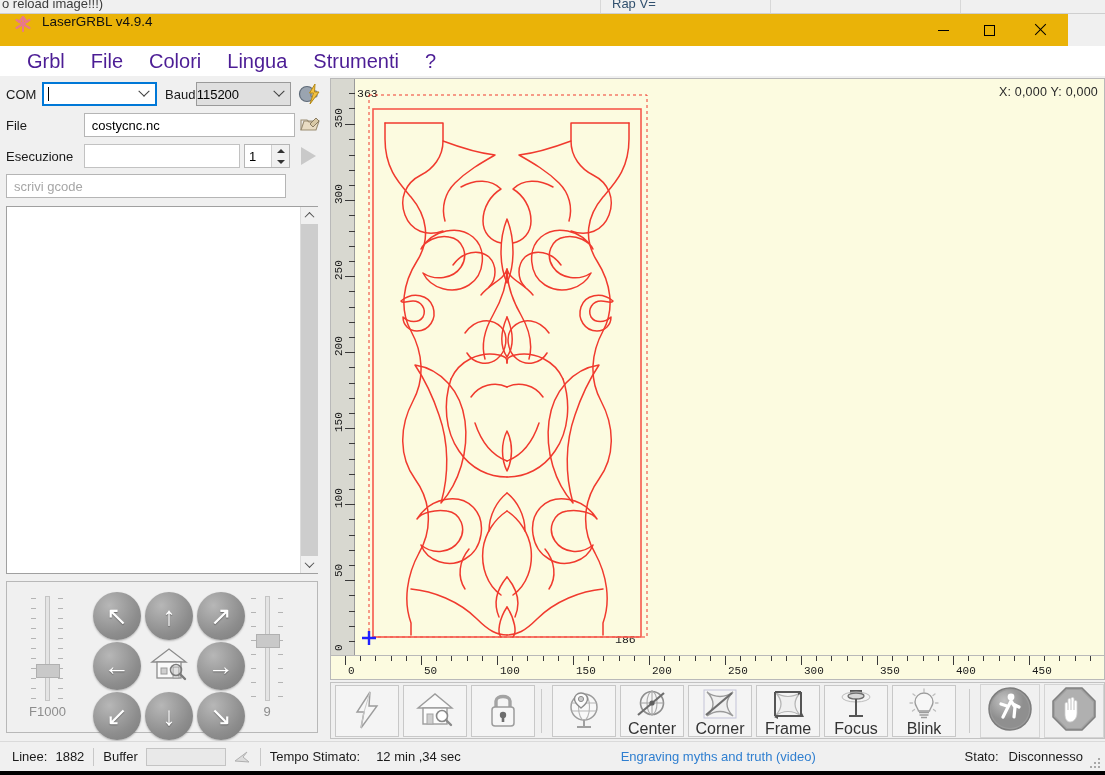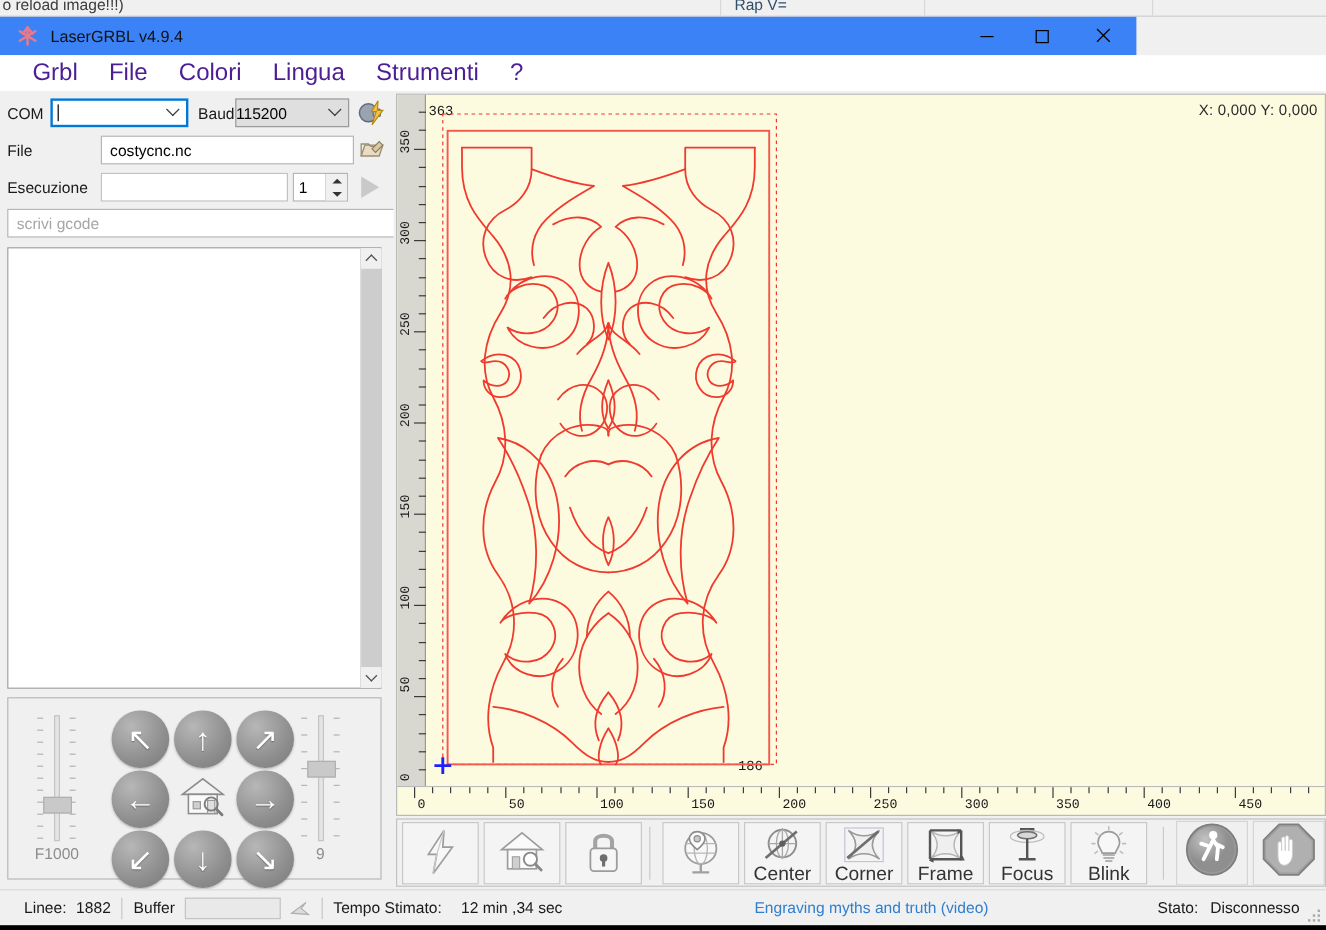--- a/index.html
+++ b/index.html
@@ -15,22 +15,22 @@
   
   .bg-window { position: absolute; left: 0; top: 0; width: 1105px; height: 14px;
     background: #f0f0f0; border-bottom: 1px solid #cfcfcf; overflow: hidden; }
   .bg-text { position: absolute; font-size: 13px; color: #3c3c3c;
     white-space: nowrap; top: -4px; }
   .bg-text.left { left: 2px; }
   .bg-text.mid  { left: 612px; color: #31506e; }
   .bg-sep { position: absolute; top: 0; width: 1px; height: 14px; background: #d8d8d8; }
 
   
-  .titlebar { position: absolute; left: 0; top: 14px; width: 947px; height: 32px;
-    background: #3b82f6; display: flex; align-items: center; }
+  .titlebar { position: absolute; left: 0; top: 14px; width: 1068px; height: 32px;
+    background: #eab308; display: flex; }
   .app-icon { width: 22px; height: 20px; margin-left: 12px; margin-right: 8px;
     position: relative; flex: 0 0 auto; }
   .title-text { font-size: 13.5px; color: #111; }
   .winbtns { margin-left: auto; display: flex; height: 32px; }
   .winbtn { width: 46px; height: 32px; display: flex; align-items: center;
     justify-content: center; font-size: 14px; color: #000; }
   .winbtn.close { width: 56px; }
   .glyph-min { width: 11px; height: 1px; background: #000; display: block; }
   .glyph-max { width: 11px; height: 11px; border: 1px solid #000; display: block; }
   .glyph-close { position: relative; width: 12px; height: 12px; display: block; }
@@ -275,21 +275,21 @@
             <span class="sb">
                 <i class="tri-d"></i>
               </span>
           </span>
         </span>
         <span class="playbtn" style="margin-left:5px">
             <i class="tri-play"></i>
           </span>
       </div>
 
-      <div class="txtbox ph" style="position:absolute; left:6px; top:98px; width:368px; height:24px;">scrivi gcode</div>
+      <div class="txtbox ph" style="position:absolute; left:6px; top:98px; width:280px; height:24px;">scrivi gcode</div>
 
       <div class="console">
         <div class="vscroll">
           <div class="vsb-arrow">
               <i class="ar-up"></i>
             </div>
           <div class="vsb-thumb"></div>
           <div class="vsb-arrow" style="position:absolute;bottom:0;left:0">
               <i class="ar-dn"></i>
             </div>
@@ -760,21 +760,21 @@
                        L20 13 C20 11 23 11 23 13 L23 24 L23 16 C23 14 26 14 26 16 L26 27
                        C26 33 22 36 19 36 C16 36 14 33 14 28 Z" fill="#fff" stroke="#cfcfcf" stroke-width="0.8"></path>
             </svg>
           </span>
         </div>
       </div>
     </div>
   </div>
 
   <div class="statusbar">
-    <span class="st" style="margin-left:20px">Linee:</span>
+    <span class="st" style="margin-left:12px">Linee:</span>
     <span class="st" style="margin-left:8px">1882</span>
     <span class="st-sep"></span>
     <span class="st">Buffer</span>
     <span class="bufferbox" style="margin-left:8px"></span>
     <span style="margin-left:7px;display:flex;align-items:center">
       <svg width="18" height="16" viewBox="0 0 18 16">
         <path d="M2 12 L14 3 L10 8 L16 13 Z" fill="#dcdcdc" stroke="#b0b0b0" stroke-width="1"></path>
       </svg>
     </span>
     <span class="st-sep"></span>

